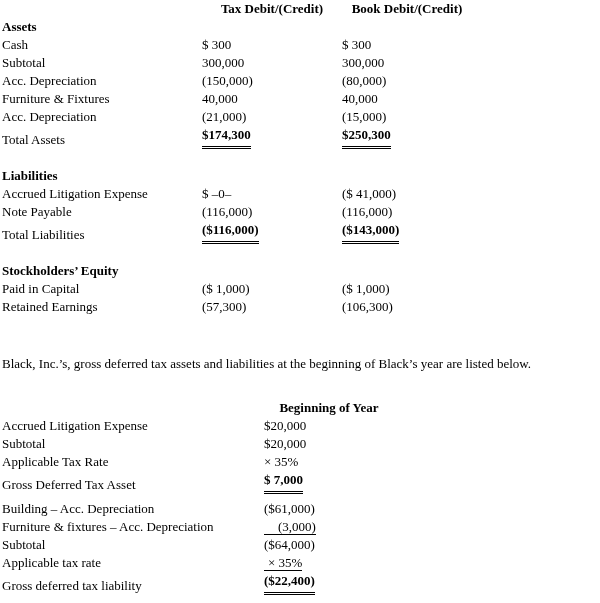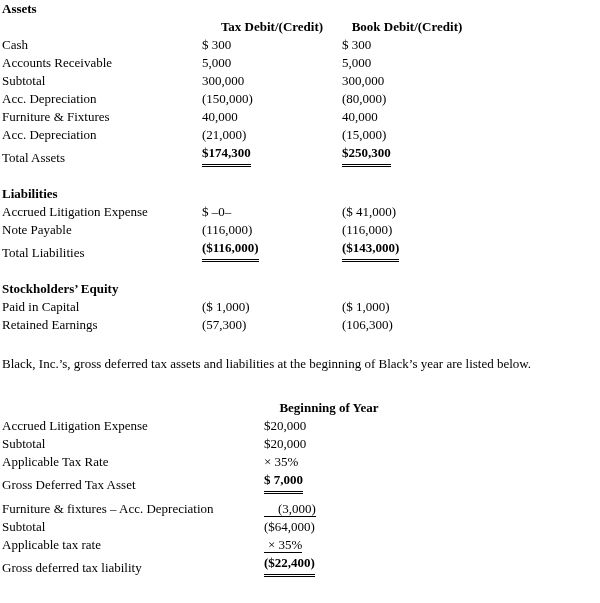--- a/index.html
+++ b/index.html
@@ -135,38 +135,33 @@
 <div class="page">
 
   <table class="sheet" id="balance-sheet-table">
     <colgroup>
       <col class="c-label">
         <col class="c-tax">
         <col class="c-book">
     </colgroup>
     <tbody id="bs-body">
         <tr>
-          <td class="section-head">Assets</td>
-          <td></td>
-          <td></td>
-        </tr>
-        <tr>
           <td class="col-head lbl"></td>
           <td class="col-head">Tax Debit/(Credit)</td>
           <td class="col-head">Book Debit/(Credit)</td>
         </tr>
         <tr>
+          <td class="section-head">Assets</td>
+          <td></td>
+          <td></td>
+        </tr>
+        <tr>
           <td class="lbl">Cash</td>
           <td class="num tax">$ 300</td>
           <td class="num book">$ 300</td>
-        </tr>
-        <tr>
-          <td class="lbl">Accounts Receivable</td>
-          <td class="num tax">5,000</td>
-          <td class="num book">5,000</td>
         </tr>
         <tr>
           <td class="lbl">Subtotal</td>
           <td class="num tax">300,000</td>
           <td class="num book">300,000</td>
         </tr>
         <tr>
           <td class="lbl">Acc. Depreciation</td>
           <td class="num tax">(150,000)</td>
           <td class="num book">(80,000)</td>
@@ -265,20 +260,24 @@
       </tbody>
   </table>
 
   <table class="sheet" id="deferred-liability-table">
     <colgroup>
         <col class="c-label">
         <col class="c-val">
       </colgroup>
     <tbody id="dl-body">
         <tr>
+          <td class="lbl">Building – Acc. Depreciation</td>
+          <td class="num">($61,000)</td>
+        </tr>
+        <tr>
           <td class="lbl">Furniture &amp; fixtures – Acc. Depreciation</td>
           <td class="num"><span class="ruled-val">(3,000)</span></td>
         </tr>
         <tr>
           <td class="lbl">Subtotal</td>
           <td class="num">($64,000)</td>
         </tr>
         <tr>
           <td class="lbl">Applicable tax rate</td>
           <td class="num rate-cell"><span class="ruled-val">×    35%</span></td>

